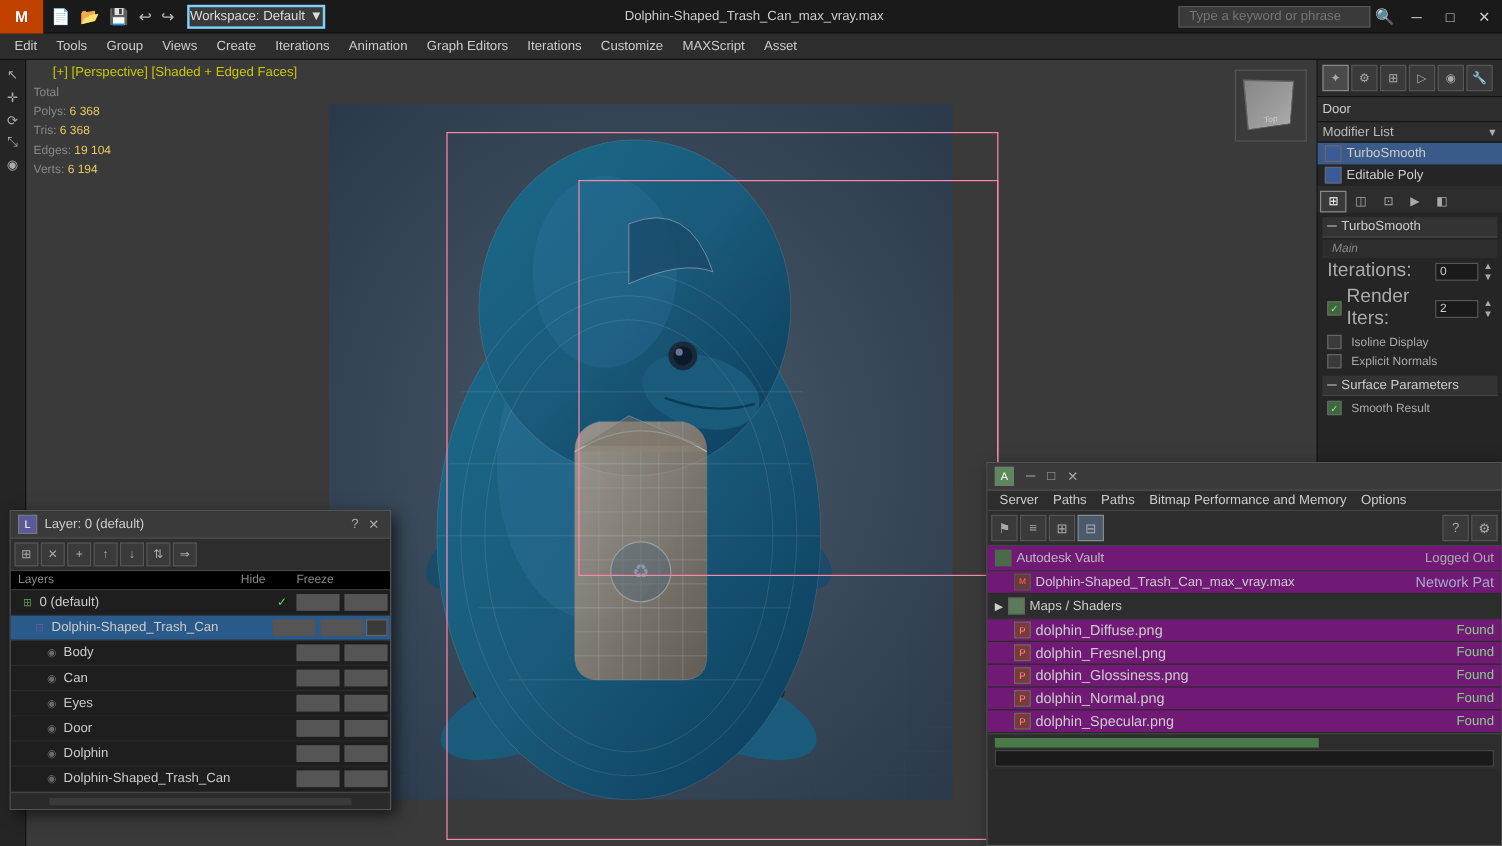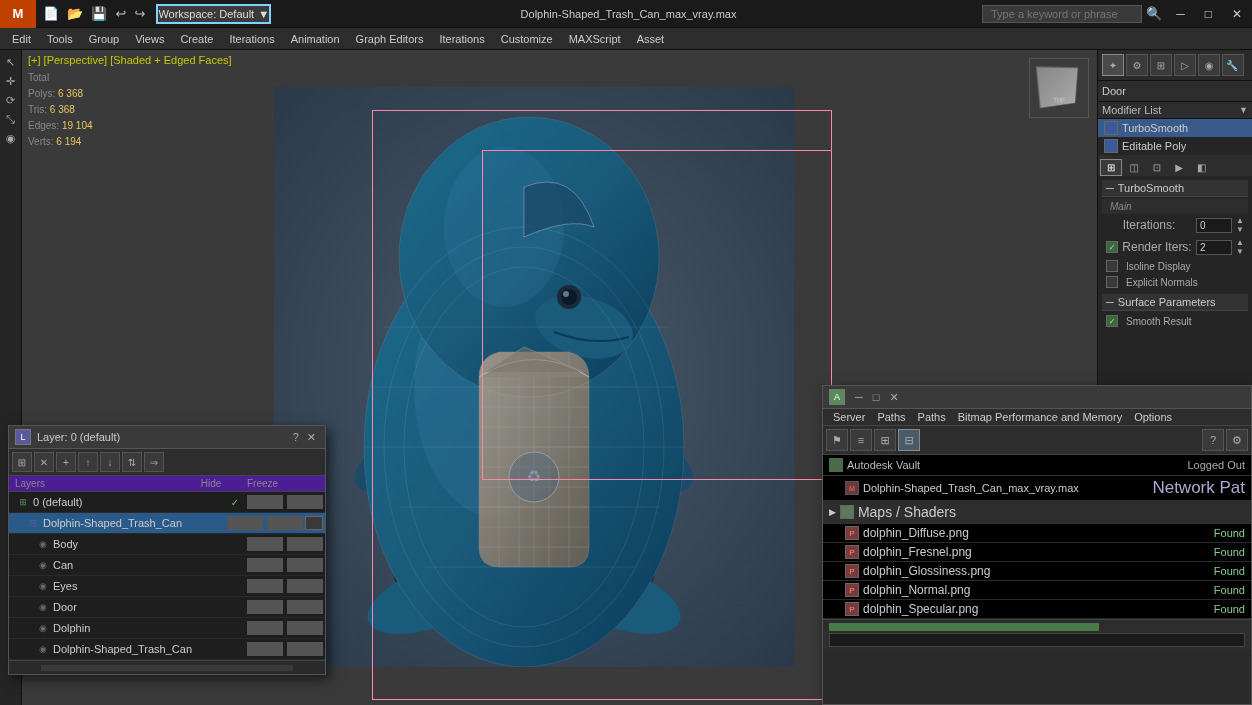--- a/index.html
+++ b/index.html
@@ -28,21 +28,21 @@
 
     
     #main { display: flex; width: 100%; height: calc(705px - 50px); }
 
     
     #left-toolbar { width: 22px; background: #252525; border-right: 1px solid #111; display: flex; flex-direction: column; align-items: center; padding: 4px 0; gap: 2px; }
     #left-toolbar span { color: #aaa; font-size: 11px; cursor: pointer; padding: 2px; }
 
     
     #viewport { flex: 1; position: relative; background: #3a3a3a; overflow: hidden; }
-    #viewport-info { position: absolute; top: 4px; left: 6px; font-size: 11px; color: #aaa; z-index: 2; text-align: center; }
+    #viewport-info { position: absolute; top: 4px; left: 22px; font-size: 11px; color: #aaa; z-index: 2; text-align: center; }
     #viewport-info .view-label { color: #c8c800; font-size: 11px; margin-bottom: 4px; }
     #viewport-stats { position: absolute; top: 20px; left: 6px; color: #888; font-size: 10px; z-index: 2; line-height: 1.6; }
     #viewport-stats span { color: #e8c860; }
 
     
     #nav-cube { position: absolute; top: 8px; right: 8px; width: 60px; height: 60px; background: rgba(60,60,60,0.8); border: 1px solid #555; z-index: 5; display: flex; align-items: center; justify-content: center; }
     #nav-cube .cube { width: 40px; height: 40px; background: linear-gradient(135deg, #888, #aaa); border: 1px solid #666; position: relative; transform: perspective(60px) rotateX(-15deg) rotateY(15deg); }
     #nav-cube .cube-label { position: absolute; bottom: 2px; left: 50%; transform: translateX(-50%); font-size: 8px; color: #ccc; }
 
     
@@ -57,40 +57,40 @@
     .modifier-item.active { background: #3a5a8a; }
     .modifier-icon { width: 14px; height: 14px; background: #4a7a4a; border: 1px solid #666; flex-shrink: 0; }
     .modifier-icon.blue { background: #3a5a9a; }
     #panel-tabs { display: flex; padding: 4px 2px 0; background: #2d2d2d; }
     #panel-tabs span { padding: 2px 6px; font-size: 10px; color: #aaa; border: 1px solid transparent; cursor: pointer; }
     #panel-tabs span.active { border-color: #888; background: #3a3a3a; color: #fff; }
     .param-section { padding: 4px; }
     .param-section-header { display: flex; align-items: center; gap: 4px; padding: 2px 4px; background: #333; border-bottom: 1px solid #444; margin-bottom: 2px; cursor: pointer; }
     .param-section-header span { font-size: 11px; color: #ccc; }
     .param-row { display: flex; align-items: center; padding: 2px 4px; gap: 4px; }
-    .param-label { flex: 1; font-size: 12px; color: #aaa; text-align: center; }
+    .param-label { flex: 1; font-size: 16px; color: #aaa; text-align: left; }
     .param-input { width: 36px; background: #1a1a1a; border: 1px solid #555; color: #ccc; font-size: 10px; padding: 1px 3px; }
     .param-checkbox { width: 12px; height: 12px; background: #3a3a3a; border: 1px solid #666; display: flex; align-items: center; justify-content: center; font-size: 8px; color: #ccc; cursor: pointer; }
     .param-checkbox.checked { background: #3a6a3a; }
     .sub-section-header { padding: 2px 8px; background: #2d2d2d; font-size: 10px; color: #888; font-style: italic; }
 
     
     #layer-panel {
       position: absolute; bottom: 30px; left: 8px; width: 318px;
       background: #2a2a2a; border: 1px solid #555; z-index: 20;
       box-shadow: 4px 4px 12px rgba(0,0,0,0.6);
     }
     #layer-panel-titlebar { display: flex; align-items: center; background: #3a3a3a; padding: 3px 6px; border-bottom: 1px solid #555; }
     #layer-panel-icon { width: 16px; height: 16px; background: #5a5a9a; margin-right: 6px; border: 1px solid #777; display: flex; align-items: center; justify-content: center; font-size: 9px; color: white; }
     #layer-panel-title { flex: 1; font-size: 11px; color: #ccc; }
     #layer-panel-controls { display: flex; gap: 2px; }
     #layer-panel-controls span { color: #aaa; cursor: pointer; font-size: 11px; padding: 1px 3px; }
     #layer-panel-toolbar { display: flex; padding: 3px; background: #2d2d2d; border-bottom: 1px solid #444; gap: 2px; }
     #layer-panel-toolbar span { width: 20px; height: 20px; background: #3a3a3a; border: 1px solid #555; display: flex; align-items: center; justify-content: center; font-size: 10px; color: #aaa; cursor: pointer; }
-    #layer-panel-header { display: flex; align-items: center; padding: 2px 6px; background: #4c1d95; border-bottom: 1px solid #444; font-size: 10px; color: #888; }
+    #layer-panel-header { display: flex; align-items: center; padding: 2px 6px; background: #000000; border-bottom: 1px solid #444; font-size: 10px; color: #888; }
     #layer-list { background: #1e1e1e; }
     .layer-row { display: flex; align-items: center; padding: 2px 0; border-bottom: 1px solid #2a2a2a; min-height: 20px; }
     .layer-row.selected { background: #2a5a8a; }
     .layer-indent { flex-shrink: 0; }
     .layer-icon { width: 16px; height: 16px; flex-shrink: 0; display: flex; align-items: center; justify-content: center; }
     .layer-name { flex: 1; font-size: 11px; color: #ccc; padding-left: 2px; overflow: hidden; text-overflow: ellipsis; white-space: nowrap; }
     .layer-check { width: 20px; text-align: center; font-size: 10px; color: #6c6; flex-shrink: 0; }
     .layer-hide { width: 36px; height: 14px; background: #555; margin: 0 2px; flex-shrink: 0; }
     .layer-freeze { width: 36px; height: 14px; background: #555; margin: 0 2px; flex-shrink: 0; }
     .layer-box { width: 18px; height: 14px; background: #3a3a3a; border: 1px solid #666; flex-shrink: 0; margin-right: 2px; }
@@ -110,37 +110,37 @@
     #asset-menubar { display: flex; padding: 0 4px; background: #2d2d2d; border-bottom: 1px solid #444; }
     #asset-menubar span { padding: 2px 6px; font-size: 11px; color: #ccc; cursor: pointer; }
     #asset-toolbar { display: flex; padding: 3px; background: #2d2d2d; border-bottom: 1px solid #444; gap: 2px; align-items: center; justify-content: space-between; }
     #asset-toolbar-left { display: flex; gap: 2px; }
     #asset-toolbar-right { display: flex; gap: 2px; }
     .asset-tb-btn { width: 22px; height: 22px; background: #3a3a3a; border: 1px solid #555; display: flex; align-items: center; justify-content: center; font-size: 11px; color: #aaa; cursor: pointer; }
     .asset-tb-btn.active { border-color: #888; background: #4a5a6a; }
     #asset-table-header { display: flex; padding: 2px 6px; background: #2d2d2d; border-bottom: 1px solid #444; font-size: 11px; color: #aaa; }
     .asset-col-name { flex: 1; }
     .asset-col-status { width: 100px; text-align: right; }
-    #asset-table { background: #000000; overflow-y: auto; flex: 1; }
+    #asset-table { background: #701a75; overflow-y: auto; flex: 1; }
     .asset-group-header { display: flex; align-items: center; padding: 3px 6px; background: #2d2d2d; border-bottom: 1px solid #333; cursor: pointer; gap: 4px; }
     .asset-group-icon { width: 14px; height: 14px; background: #5a7a5a; border: 1px solid #666; flex-shrink: 0; }
-    .asset-group-name { flex: 1; font-size: 14px; color: #ccc; }
+    .asset-group-name { flex: 1; font-size: 11px; color: #ccc; }
     .asset-group-status { width: 100px; font-size: 11px; color: #ccc; text-align: right; }
     .asset-row { display: flex; align-items: center; padding: 2px 6px 2px 22px; border-bottom: 1px solid #2a2a2a; }
     .asset-row-icon { width: 14px; height: 14px; background: #7a3a3a; border: 1px solid #666; flex-shrink: 0; margin-right: 4px; display: flex; align-items: center; justify-content: center; font-size: 8px; color: #f88; }
     .asset-row-name { flex: 1; font-size: 12px; color: #ccc; overflow: hidden; text-overflow: ellipsis; white-space: nowrap; }
     .asset-row-status { width: 100px; font-size: 11px; color: #8c8; text-align: right; }
     .asset-vault-row { display: flex; align-items: center; padding: 3px 6px; border-bottom: 1px solid #333; gap: 4px; }
     .asset-vault-icon { width: 14px; height: 14px; background: #4a6a4a; flex-shrink: 0; }
     .asset-vault-name { flex: 1; font-size: 11px; color: #bbb; }
     .asset-vault-status { width: 100px; font-size: 11px; color: #aaa; text-align: right; }
     .asset-file-row { display: flex; align-items: center; padding: 2px 6px 2px 28px; border-bottom: 1px solid #2a2a2a; gap: 4px; }
     .asset-file-icon { width: 14px; height: 14px; background: #6a3a3a; flex-shrink: 0; border: 1px solid #555; display: flex; align-items: center; justify-content: center; font-size: 7px; color: #f66; }
     .asset-file-name { flex: 1; font-size: 11px; color: #ccc; }
-    .asset-file-status { width: 100px; font-size: 17px; text-align: right; }
+    .asset-file-status { width: 100px; font-size: 12px; text-align: right; }
     .status-network { color: #aac; }
     .status-logged { color: #aaa; }
     #asset-footer { height: 30px; background: #2d2d2d; border-top: 1px solid #444; display: flex; flex-direction: column; justify-content: center; padding: 2px 6px; }
     #asset-footer-bar { width: 270px; height: 8px; background: #4a7a4a; margin-bottom: 2px; }
     #asset-footer-input { width: 100%; height: 14px; background: #1a1a1a; border: 1px solid #444; }
 
     
     .bbox-outline {
       position: absolute;
       border: 1px solid #ff88aa;

